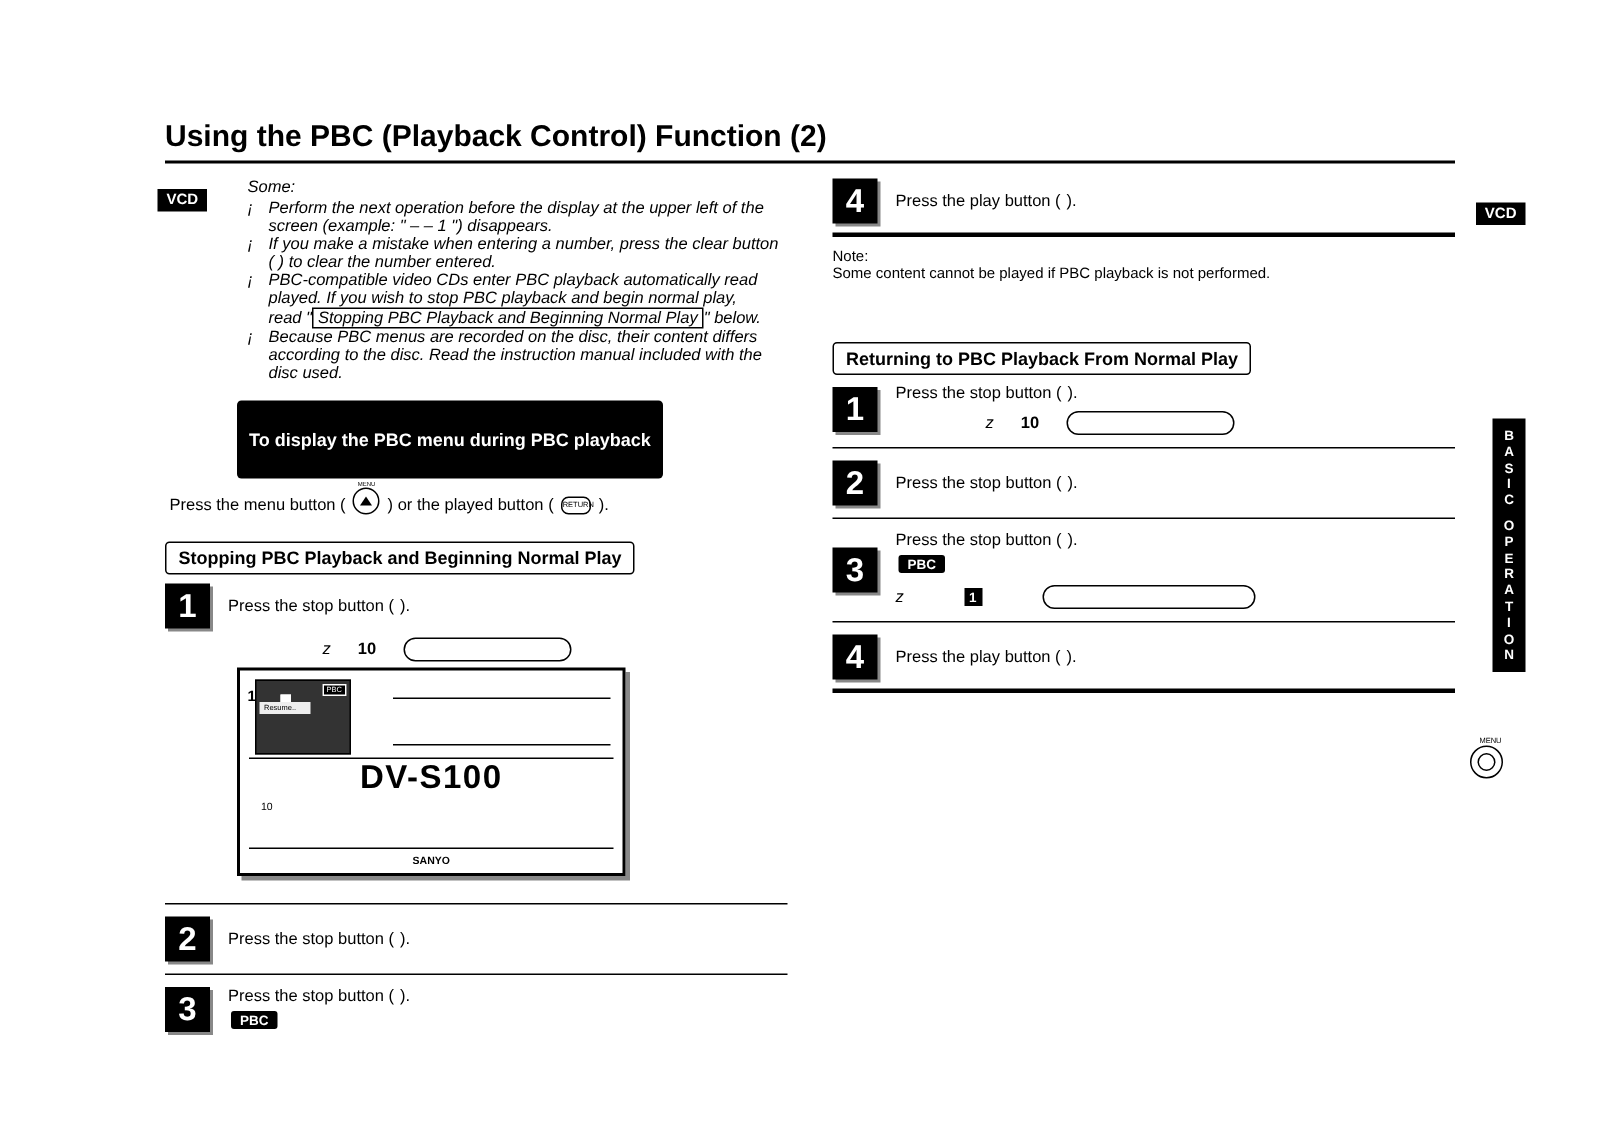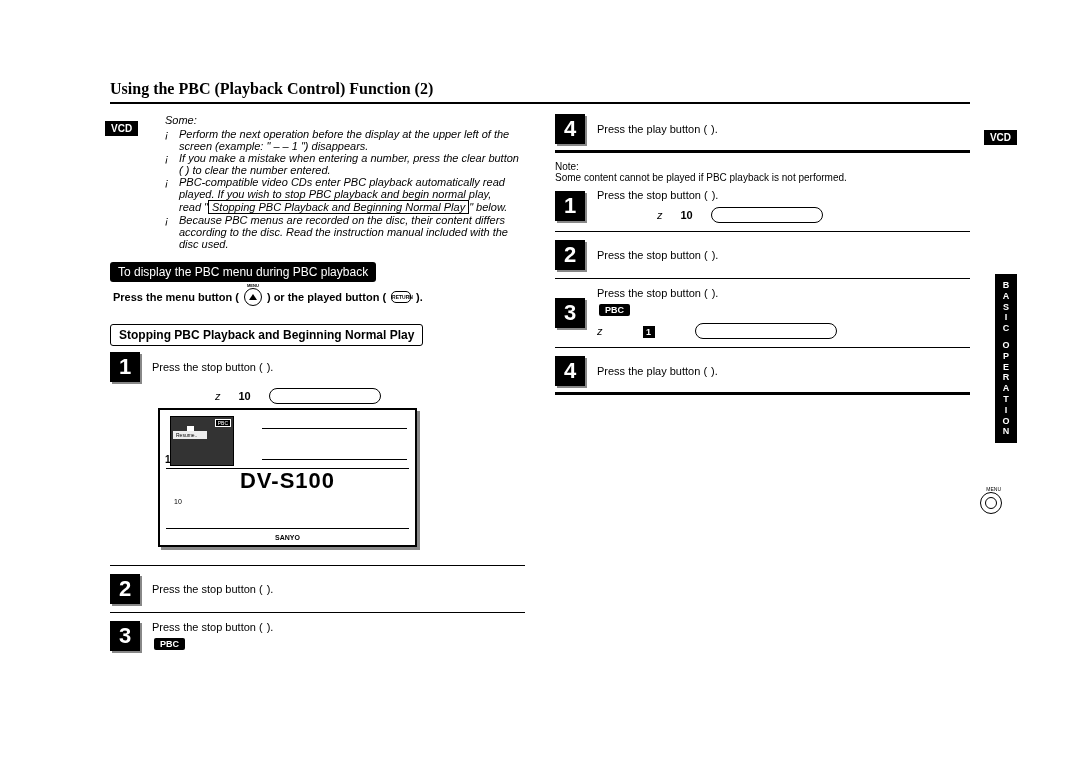--- a/index.html
+++ b/index.html
@@ -10,24 +10,23 @@
     width: 1080px;
     height: 763px;
     position: relative;
   }
   .page {
     position: absolute;
     left: 110px; top: 80px;
     width: 860px;
   }
   h1.title {
-    font-size: 16px;
+    font-size: 20px;
     font-weight: bold;
     margin: 0 0 4px 0;
-    font-family: Liberation Serif, serif;
   }
   hr.thick { border: none; border-top: 2px solid #000; margin: 0 0 10px 0; }
   hr.thin { border: none; border-top: 1px solid #000; margin: 8px 0; }
   hr.heavy { border: none; border-top: 3px solid #000; margin: 4px 0 8px 0; }
 
   .columns { display: flex; gap: 30px; }
   .col { flex: 1; position: relative; }
 
   .vcd-badge-left {
     position: absolute;
@@ -46,31 +45,31 @@
 
   .notes-label { font-style: italic; font-size: 11px; margin-left: 55px; }
   .notes-list { font-style: italic; font-size: 11px; margin: 2px 0 0 55px; }
   .notes-list div { display: flex; }
   .notes-list span.bullet { width: 14px; flex-shrink:0; }
   .notes-list .boxed { display: inline-block; border: 1px solid #000; padding: 0 3px; font-style: italic; }
 
   .pill-black {
     display: inline-block;
     background: #000; color: #fff;
-    font-weight: normal; font-size: 12px;
-    padding: 3px 8px; border-radius: 3px;
+    font-weight: bold; font-size: 12px;
+    padding: 19px 8px; border-radius: 3px; margin-left: 48px;
   }
   .pill-white {
     display: inline-block;
     border: 1px solid #000;
     font-weight: bold; font-size: 12px;
     padding: 3px 8px; border-radius: 3px;
   }
 
-  .instr { font-size: 11px; font-weight: bold; margin: 6px 0 4px 3px; display:flex; align-items:center; gap:3px;}
+  .instr { font-size: 11px; font-weight: normal; margin: 6px 0 4px 3px; display:flex; align-items:flex-end; gap:3px;}
   .icon-round {
     display:inline-block; width:16px; height:16px; border:1px solid #000;
     border-radius:50%; vertical-align:middle; position:relative; margin:0 2px;
     font-size:5px; text-align:center; line-height:6px;
   }
   .icon-round::after { content:""; position:absolute; left:50%; top:50%; transform:translate(-50%,-50%);
     width:0;height:0; border-bottom:6px solid #000; border-left:4px solid transparent; border-right:4px solid transparent;}
   .icon-clear { display:inline-block; width:18px; height:10px; border:1px solid #000; border-radius:5px;
     font-size:5px; text-align:center; line-height:10px; vertical-align:middle; margin:0 2px;}
 
@@ -275,20 +274,23 @@
             <span class="icon-btn icon-play"></span>
             <span>).</span>
         </div>
       </div>
       <hr class="heavy">
       <div class="note-block">
         <span>Note:</span><br>
         <span>Some content cannot be played if PBC playback is not performed.</span>
       </div>
 
+      <div style="margin-top:40px;">
+        <span class="pill-white">Returning to PBC Playback From Normal Play</span>
+      </div>
 
       <div class="step-row">
         <div class="step-num">1</div>
         <div>
           <div class="step-text">
             <span>Press the stop button (</span>
               <span class="icon-btn icon-stop"></span>
               <span>).</span>
           </div>
           <div class="display-row" style="margin-left:60px; margin-top:6px;">

